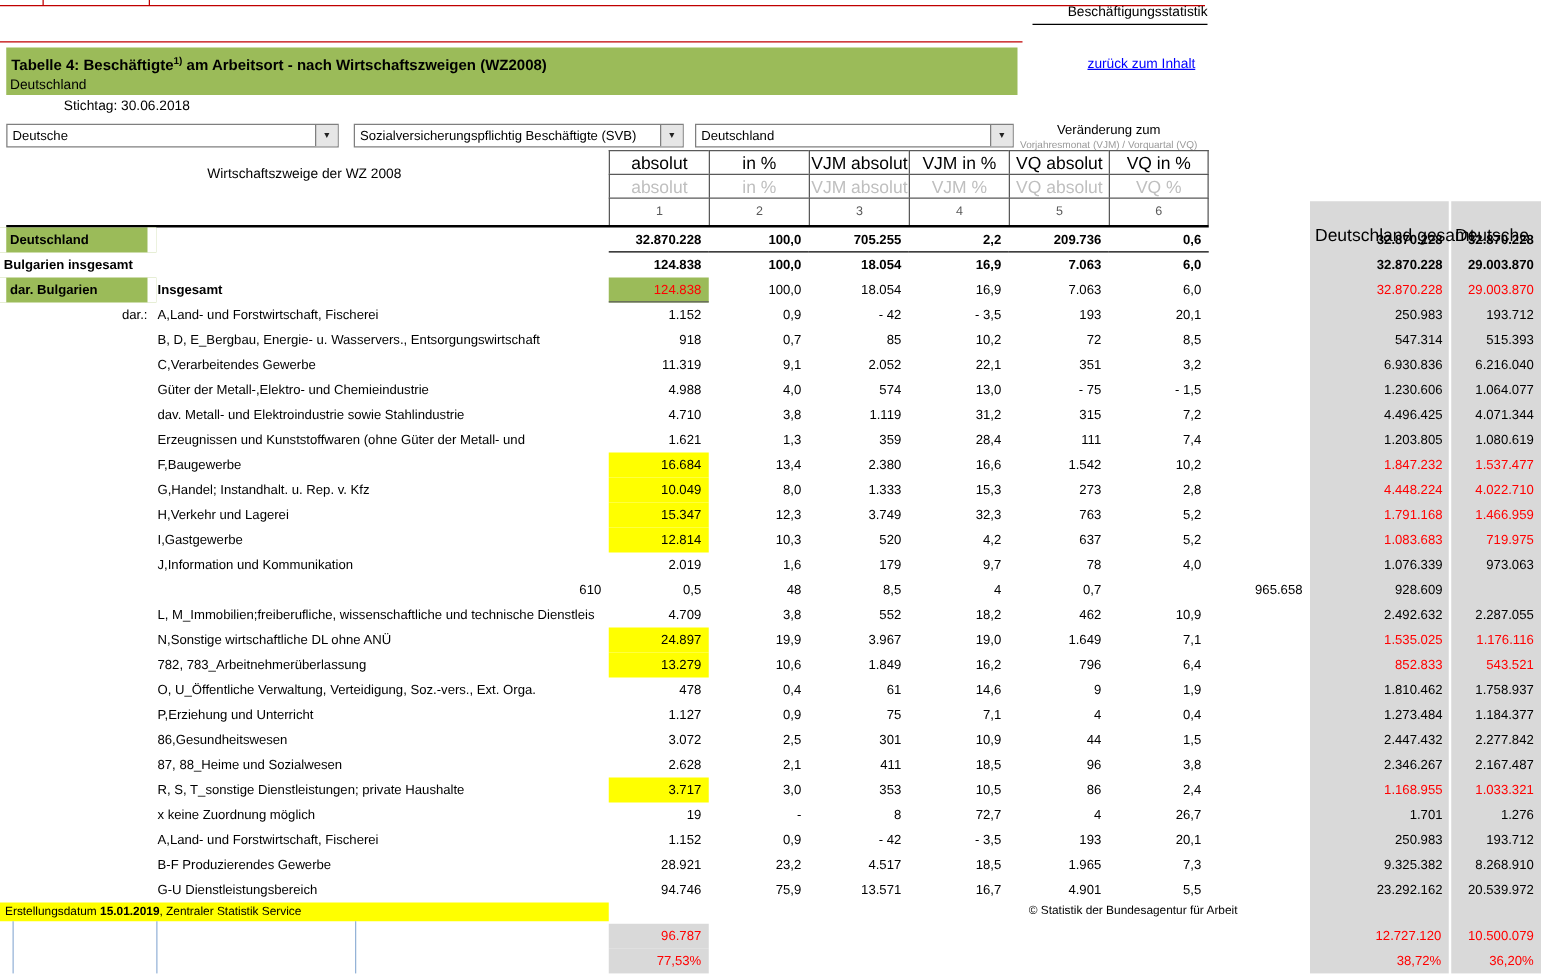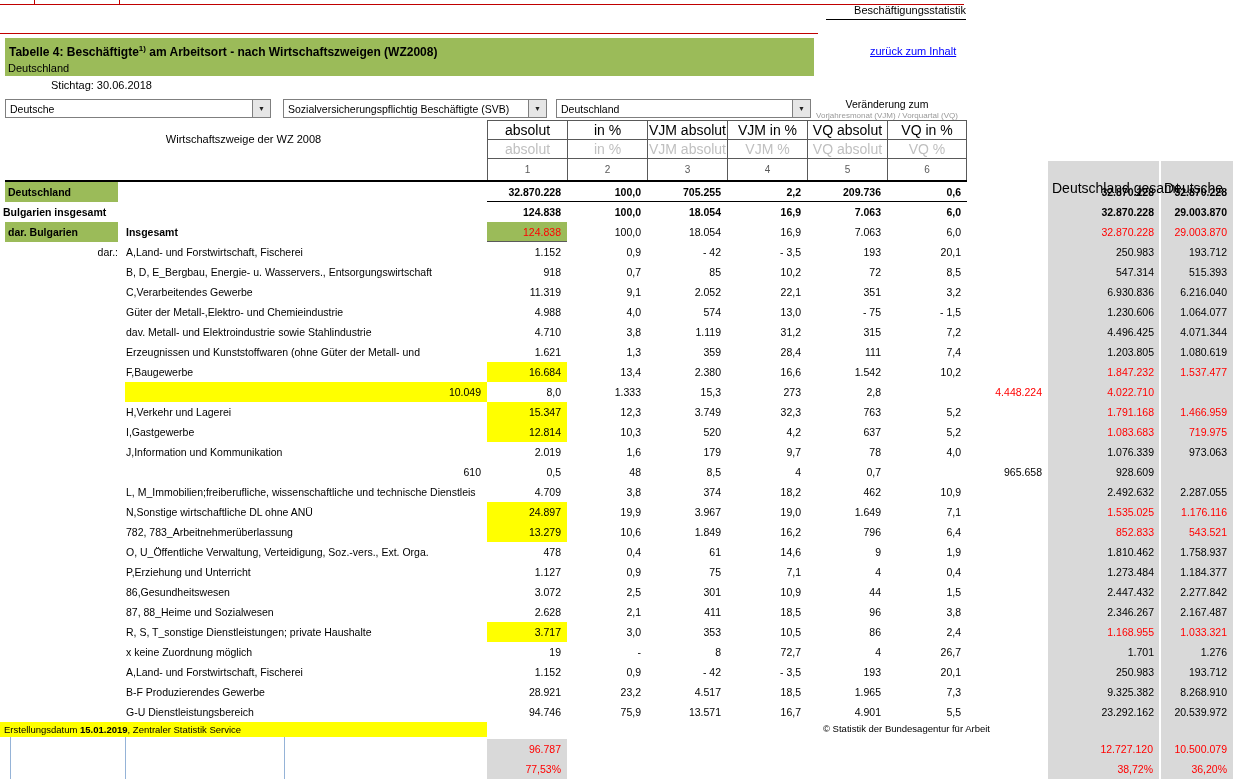--- a/index.html
+++ b/index.html
@@ -264,20 +264,21 @@
     <div class="cell val">2.380</div>
     <div class="cell val">16,6</div>
     <div class="cell val">1.542</div>
     <div class="cell val">10,2</div>
     <div class="cell gap"></div>
     <div class="cell gesamt red">1.847.232</div>
     <div class="cell deutsche red">1.537.477</div>
   </div>
       <div class="row">
     <div class="cell side"></div>
+    <div class="cell label">G,Handel; Instandhalt. u. Rep. v. Kfz</div>
     <div class="cell val yellow">10.049</div>
     <div class="cell val">8,0</div>
     <div class="cell val">1.333</div>
     <div class="cell val">15,3</div>
     <div class="cell val">273</div>
     <div class="cell val">2,8</div>
     <div class="cell gap"></div>
     <div class="cell gesamt red">4.448.224</div>
     <div class="cell deutsche red">4.022.710</div>
   </div>
@@ -330,21 +331,21 @@
     <div class="cell val">0,7</div>
     <div class="cell gap"></div>
     <div class="cell gesamt">965.658</div>
     <div class="cell deutsche">928.609</div>
   </div>
       <div class="row">
     <div class="cell side"></div>
     <div class="cell label">L, M_Immobilien;freiberufliche, wissenschaftliche und technische Dienstleis</div>
     <div class="cell val">4.709</div>
     <div class="cell val">3,8</div>
-    <div class="cell val">374</div>
+    <div class="cell val">552</div>
     <div class="cell val">18,2</div>
     <div class="cell val">462</div>
     <div class="cell val">10,9</div>
     <div class="cell gap"></div>
     <div class="cell gesamt">2.492.632</div>
     <div class="cell deutsche">2.287.055</div>
   </div>
       <div class="row">
     <div class="cell side"></div>
     <div class="cell label">N,Sonstige wirtschaftliche DL ohne ANÜ</div>

